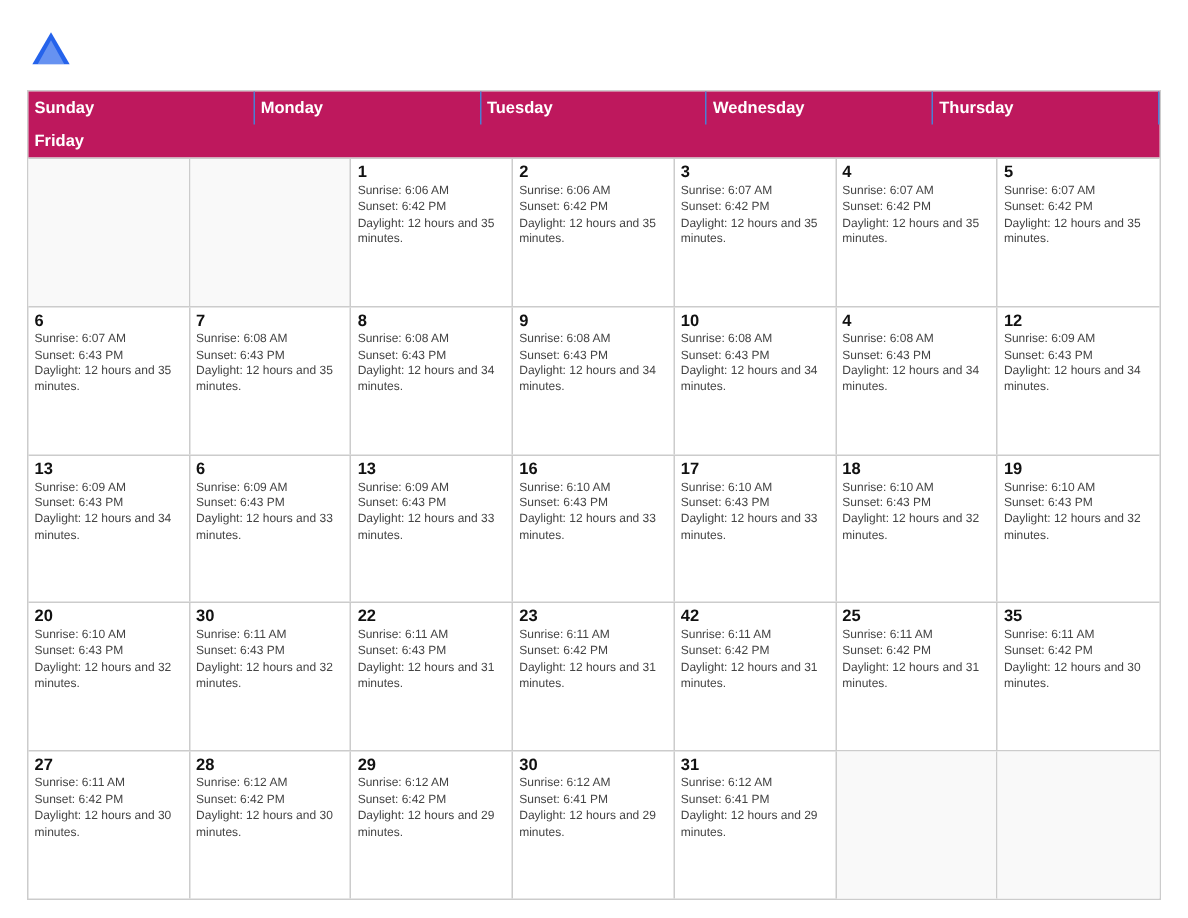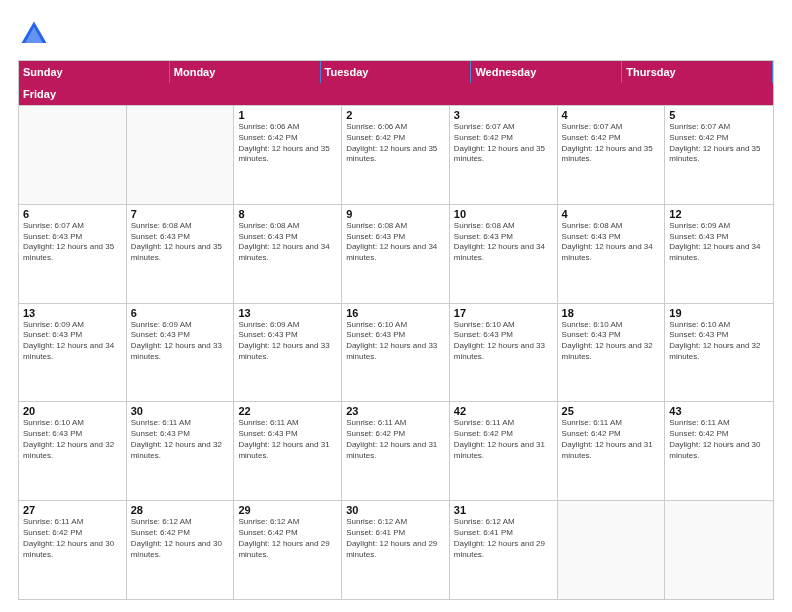--- a/index.html
+++ b/index.html
@@ -298,21 +298,21 @@
 Sunset: 6:42 PM
 Daylight: 12 hours and 31 minutes.</div>
           </div>
           <div class="cal-cell">
             <span class="day-num">25</span>
             <div class="cell-info" style="white-space: pre-line;">Sunrise: 6:11 AM
 Sunset: 6:42 PM
 Daylight: 12 hours and 31 minutes.</div>
           </div>
           <div class="cal-cell">
-            <span class="day-num">43</span>
+            <span class="day-num">35</span>
             <div class="cell-info" style="white-space: pre-line;">Sunrise: 6:11 AM
 Sunset: 6:42 PM
 Daylight: 12 hours and 30 minutes.</div>
           </div>
         </div>
         <div class="cal-week">
           <div class="cal-cell">
             <span class="day-num">27</span>
             <div class="cell-info" style="white-space: pre-line;">Sunrise: 6:11 AM
 Sunset: 6:42 PM

